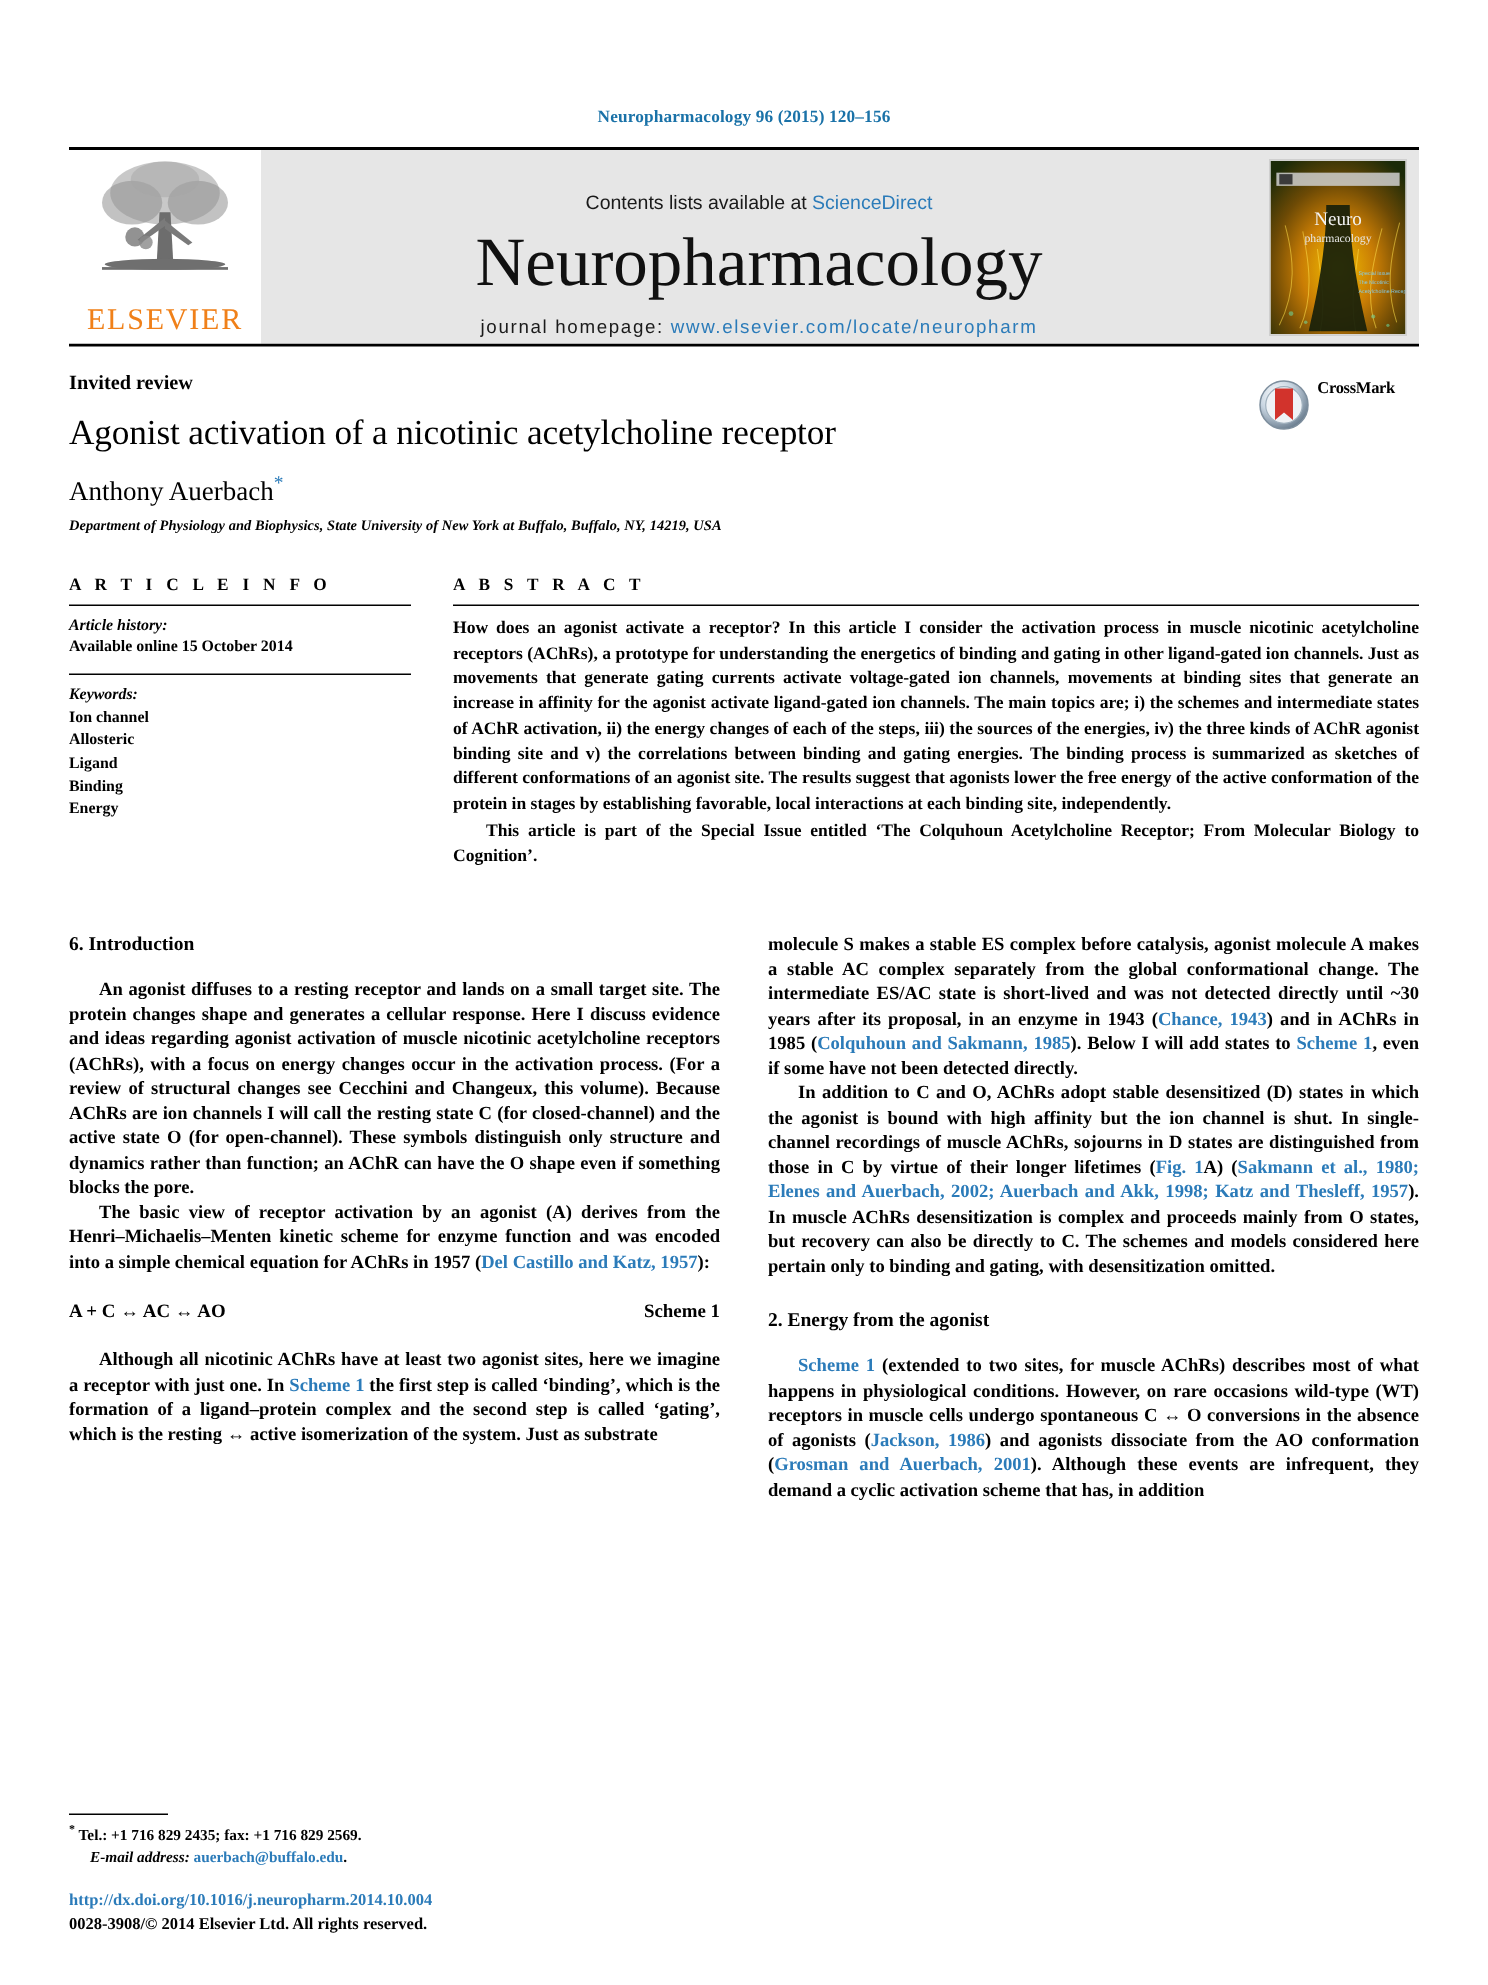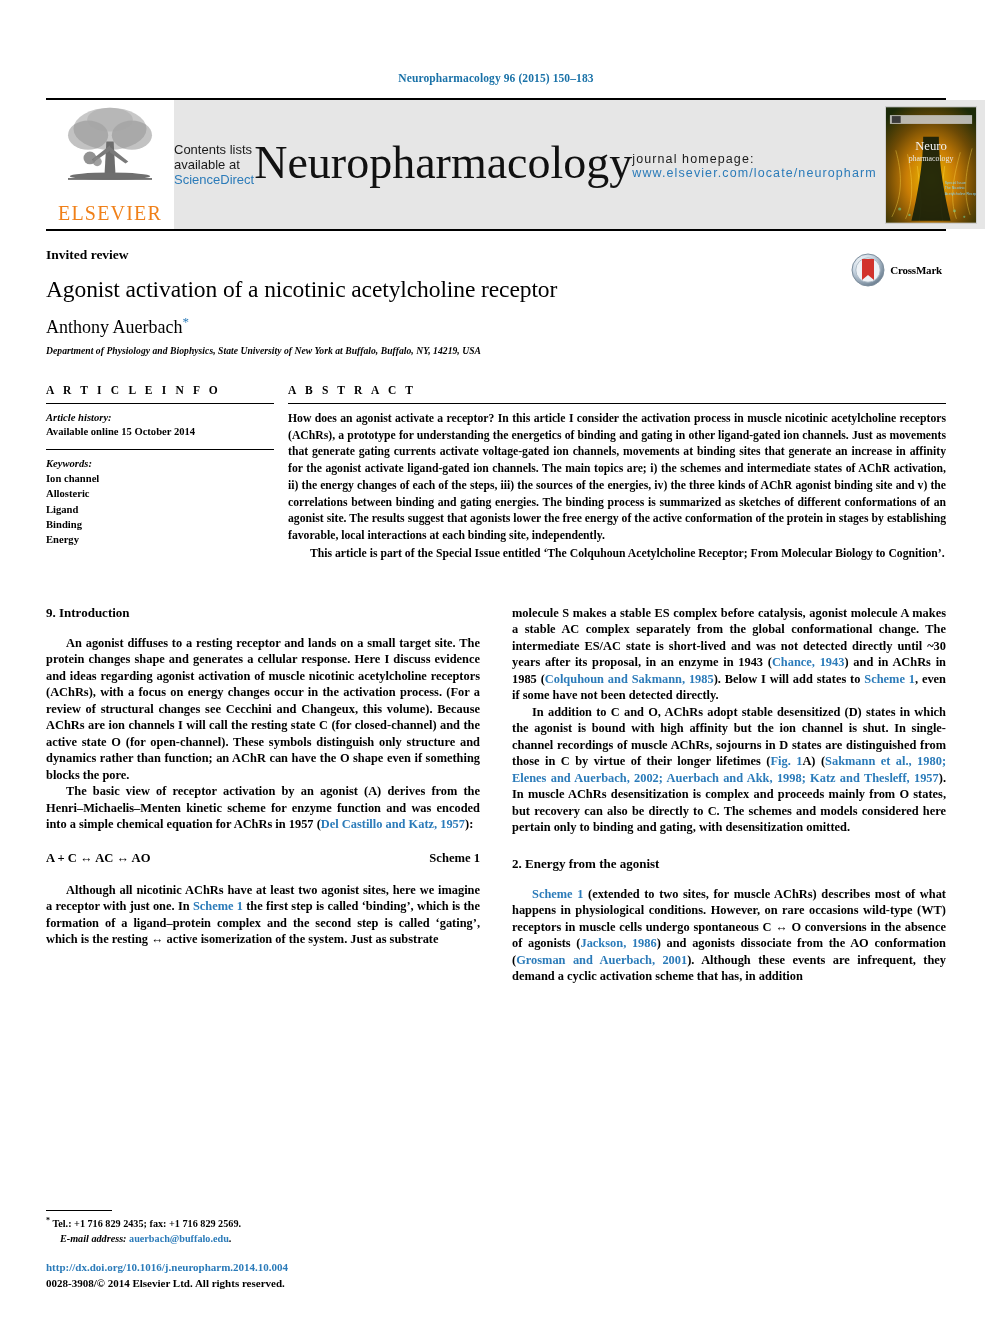--- a/index.html
+++ b/index.html
@@ -60,21 +60,21 @@
     font-size: 20px;
     letter-spacing: 1.2px;
     color: #f08019;
     line-height: 1;
     margin-top: 14px;
   }
   .journal-cell {
     flex: 1 1 auto;
     background: #e6e6e6;
     display: flex;
-    flex-direction: row;
+    flex-direction: column;
     align-items: center;
     justify-content: flex-end;
     position: relative;
     padding: 6px 0 4px 0;
   }
   .contents-line {
     font-size: 13px;
     color: #1a1a1a;
     font-family: "Liberation Sans", sans-serif;
     margin-bottom: 2px;
@@ -146,38 +146,38 @@
     font-family: "Liberation Serif", serif;
     font-size: 9.6px;
     font-style: italic;
     font-weight: bold;
     letter-spacing: 0.05px;
   }
 
   
   .crossmark {
     position: absolute;
-    right: 4px;
+    right: 16px;
     top: 22px;
     display: flex;
-    align-items: center;
+    align-items: flex-start;
     gap: 5px;
   }
   .crossmark-word {
     font-family: "Liberation Serif", serif;
     font-size: 11px;
     font-weight: bold;
     letter-spacing: -0.2px;
   }
 
   
   .info-abstract {
     margin: 28px 46px 0 46px;
     display: flex;
-    gap: 14px;
+    gap: 28px;
     justify-content: center;
   }
   .col-info {
     width: 228px;
     flex: 0 0 228px;
   }
   .col-abstract {
     flex: 1 1 auto;
   }
   .sect-head {
@@ -312,21 +312,21 @@
     font-weight: bold;
     display: block;
     line-height: 1.4;
   }
 </style>
 </head>
 <body>
 
 <div class="page">
 
-  <div class="running-head">Neuropharmacology 96 (2015) 150–183</div>
+  <div class="running-head">Neuropharmacology 96 (2015) 120–156</div>
 
   <div class="masthead">
 
     <div class="elsevier-cell">
       <svg class="elsevier-tree" viewBox="0 0 100 92">
         <g fill="#8a8a8a">
           <ellipse cx="50" cy="26" rx="40" ry="23" fill="#9b9b9b" opacity="0.55"></ellipse>
           <ellipse cx="26" cy="33" rx="22" ry="16" fill="#8f8f8f" opacity="0.55"></ellipse>
           <ellipse cx="74" cy="33" rx="22" ry="16" fill="#8f8f8f" opacity="0.55"></ellipse>
           <ellipse cx="50" cy="16" rx="25" ry="13" fill="#a5a5a5" opacity="0.5"></ellipse>
@@ -440,21 +440,21 @@
       <div class="abstract-body">
         <p>How does an agonist activate a receptor? In this article I consider the activation process in muscle nicotinic acetylcholine receptors (AChRs), a prototype for understanding the energetics of binding and gating in other ligand-gated ion channels. Just as movements that generate gating currents activate voltage-gated ion channels, movements at binding sites that generate an increase in affinity for the agonist activate ligand-gated ion channels. The main topics are; i) the schemes and intermediate states of AChR activation, ii) the energy changes of each of the steps, iii) the sources of the energies, iv) the three kinds of AChR agonist binding site and v) the correlations between binding and gating energies. The binding process is summarized as sketches of different conformations of an agonist site. The results suggest that agonists lower the free energy of the active conformation of the protein in stages by establishing favorable, local interactions at each binding site, independently.</p>
         <p class="indent">This article is part of the Special Issue entitled ‘The Colquhoun Acetylcholine Receptor; From Molecular Biology to Cognition’.</p>
       </div>
     </div>
   </div>
 
   <div class="body-cols">
 
     <div class="bcol">
-      <h2 class="section-title">9.  Introduction</h2>
+      <h2 class="section-title">6.  Introduction</h2>
       <p class="indent">An agonist diffuses to a resting receptor and lands on a small target site. The protein changes shape and generates a cellular response. Here I discuss evidence and ideas regarding agonist activation of muscle nicotinic acetylcholine receptors (AChRs), with a focus on energy changes occur in the activation process. (For a review of structural changes see Cecchini and Changeux, this volume). Because AChRs are ion channels I will call the resting state C (for closed-channel) and the active state O (for open-channel). These symbols distinguish only structure and dynamics rather than function; an AChR can have the O shape even if something blocks the pore.</p>
       <p class="indent">
         <span>The basic view of receptor activation by an agonist (A) derives from the Henri–Michaelis–Menten kinetic scheme for enzyme function and was encoded into a simple chemical equation for AChRs in 1957 (</span><span class="ref">Del Castillo and Katz, 1957</span><span>):</span>
       </p>
       <div class="scheme-row">
         <span>A + C ↔ AC ↔ AO</span>
         <span>Scheme 1</span>
       </div>
       <p class="indent">
         <span>Although all nicotinic AChRs have at least two agonist sites, here we imagine a receptor with just one. In </span><span class="ref">Scheme 1</span><span> the first step is called ‘binding’, which is the formation of a ligand–protein complex and the second step is called ‘gating’, which is the resting ↔ active isomerization of the system. Just as substrate</span>

